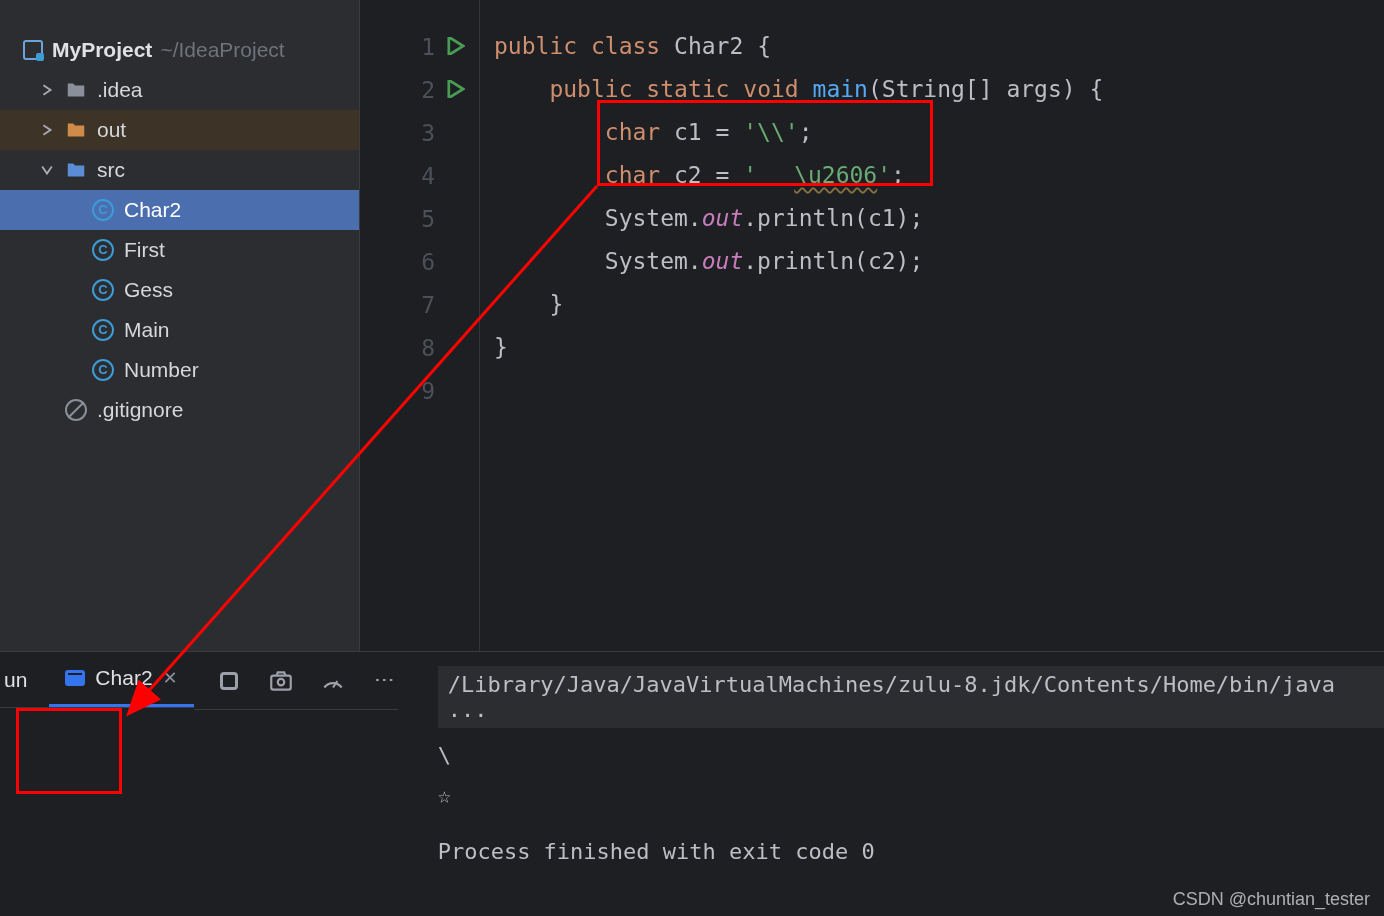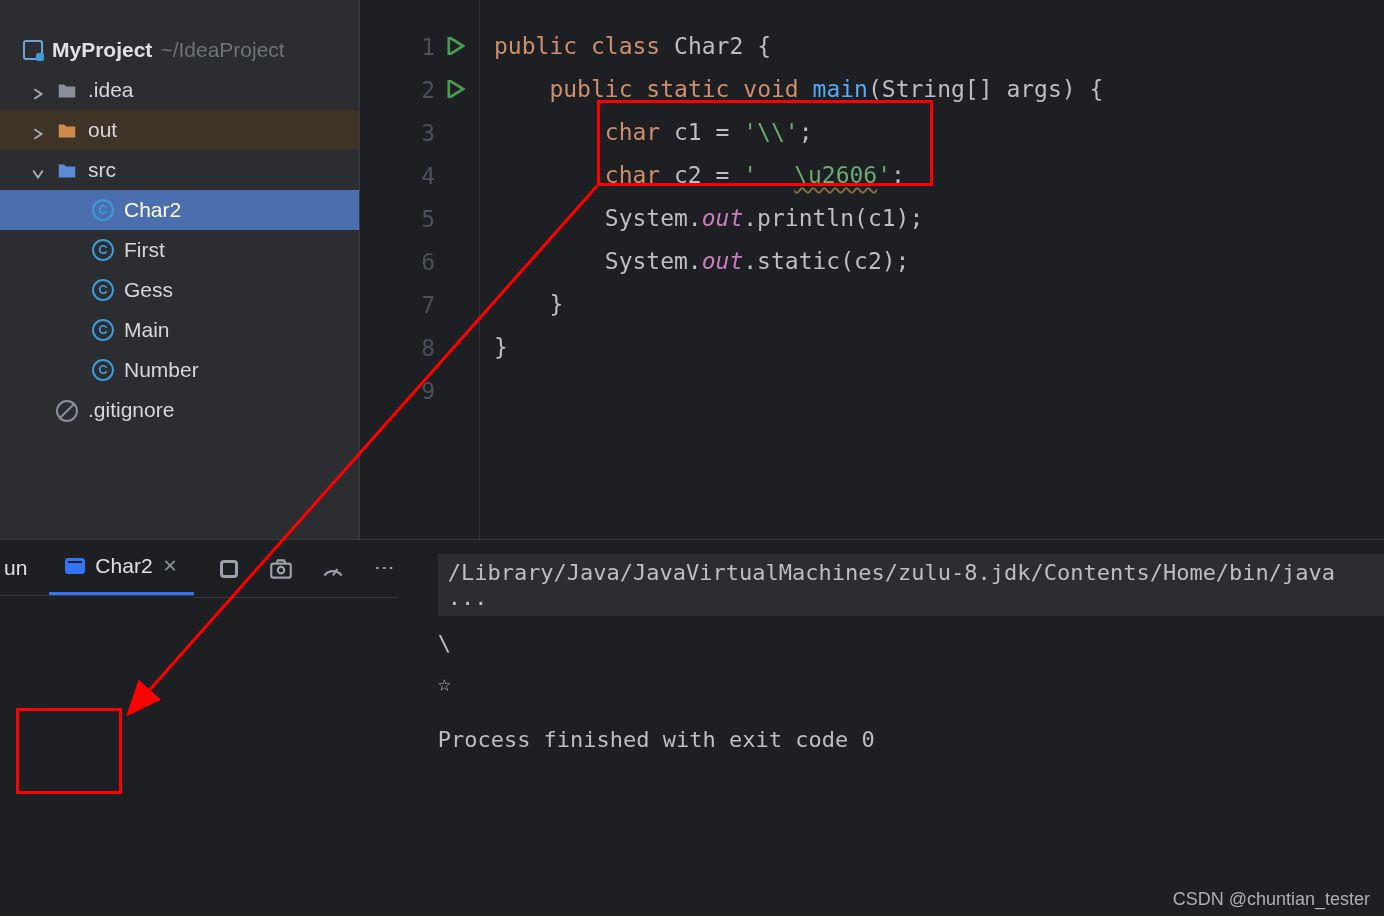--- a/index.html
+++ b/index.html
@@ -12,21 +12,21 @@
     overflow: hidden;
     position: relative;
   }
   .ide-root {
     display: flex;
     flex-direction: column;
     height: 100%;
   }
   .main-area {
     display: flex;
-    height: 540px;
+    height: 652px;
     border-bottom: 1px solid #393b40;
   }
   .project-tree {
     width: 360px;
     background: #2b2d30;
     padding-top: 30px;
     flex-shrink: 0;
     overflow: hidden;
     border-right: 1px solid #393b40;
   }
@@ -42,21 +42,21 @@
   .tree-root .project-path { color: #6f737a; text-align: right; }
   .tree-item {
     display: flex;
     align-items: center;
     padding: 8px 8px;
     font-size: 21px;
     gap: 10px;
     color: #d5d7db;
     cursor: pointer;
   }
-  .tree-item.depth1 { padding-left: 30px; align-items: flex-end; }
+  .tree-item.depth1 { padding-left: 39px; }
   .tree-item.depth2 { padding-left: 92px; }
   .tree-item.selected {
     background: #4b6eaf;
     color: #fff;
   }
   .tree-item.highlighted-out {
     background: #3d3326;
   }
   .chevron {
     width: 16px;
@@ -361,21 +361,21 @@
         <div class="gutter-line">
             <span>9</span>
             <span class="run-gutter"></span>
           </div>
       </div>
       <pre class="code-area"><span class="tok-kw">public</span> <span class="tok-kw">class</span> <span class="tok-cls">Char2</span><span> {</span>
     <span class="tok-kw">public</span> <span class="tok-kw">static</span> <span class="tok-kw">void</span> <span class="tok-fn">main</span><span class="tok-op">(String[] args) {</span>
         <span class="tok-kw">char</span><span> c1 = </span><span class="tok-str">'\\'</span><span>;</span>
         <span class="tok-kw">char</span><span> c2 = </span><span class="tok-str">'</span><span class="tok-str wavy">\u2606</span><span class="tok-str">'</span><span>;</span>
         <span>System.</span><span class="tok-field">out</span><span>.println(c1);</span>
-        <span>System.</span><span class="tok-field">out</span><span>.static(c2);</span>
+        <span>System.</span><span class="tok-field">out</span><span>.println(c2);</span>
     <span>}</span>
 <span>}</span></pre>
     </div>
   </div>
 
   <div class="run-panel">
     <div class="run-tab-bar">
       <span class="run-tool-label">un</span>
       <div class="run-tab">
         <span class="run-tab-icon"></span>

